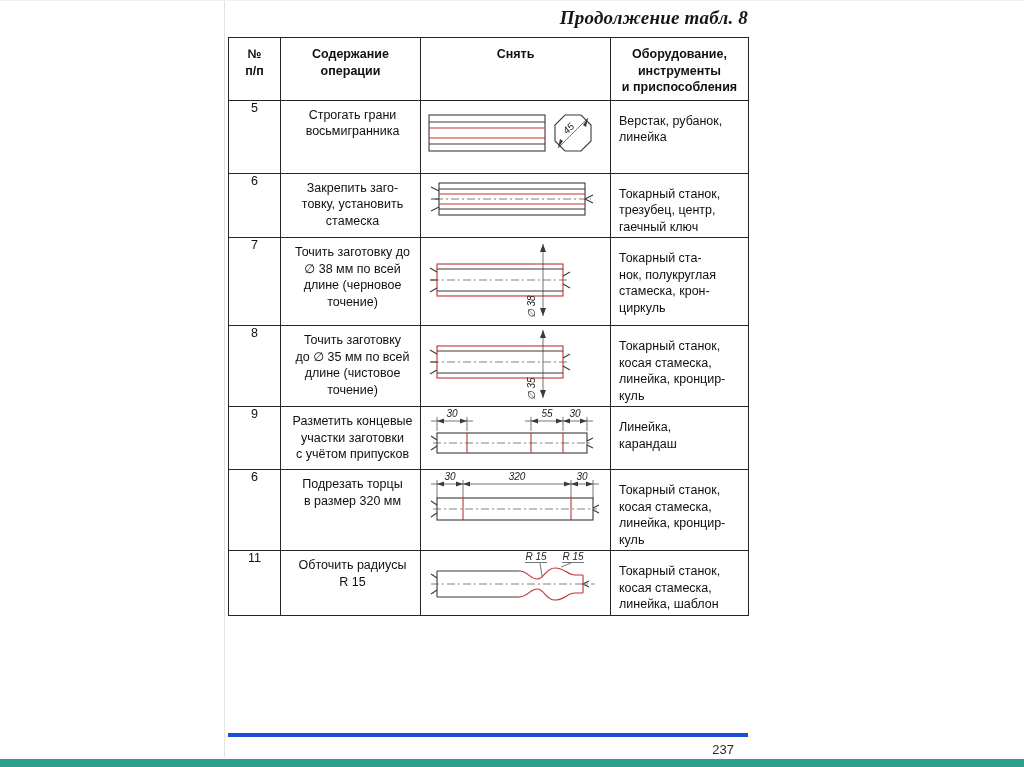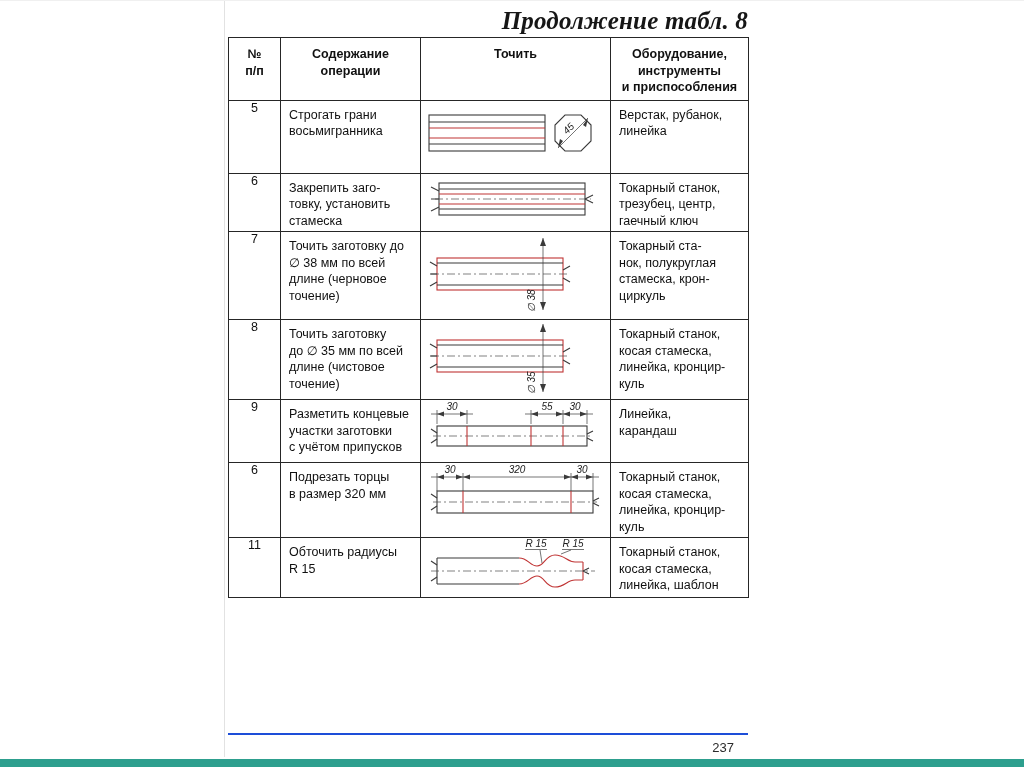--- a/index.html
+++ b/index.html
@@ -2,39 +2,39 @@
 <html><head>
 <meta charset="utf-8">
 <style>
   html,body{margin:0;padding:0;background:#fff;}
   .slide{position:relative;width:1024px;height:767px;background:#ffffff;overflow:hidden;
          font-family:"Liberation Sans",sans-serif;border-top:1px solid #f0f0f0;}
   .page-edge{position:absolute;left:224px;top:0;height:756px;width:0;border-left:1px solid #e2e2e2;}
   .page{position:absolute;left:228px;top:0;width:520px;height:758px;background:#fff;}
   .page-header{position:absolute;top:6px;left:0;width:100%;text-align:right;padding-right:2px;
                font-family:"Liberation Serif",serif;font-style:italic;font-weight:bold;
-               font-size:25px;color:#161616;letter-spacing:.2px;}
+               font-size:19px;color:#161616;letter-spacing:.2px;}
   table.ops{position:absolute;top:36px;left:0;border-collapse:collapse;table-layout:fixed;width:520px;
             font-size:12.5px;color:#101010;}
   table.ops td,table.ops th{border:1px solid #262626;vertical-align:top;padding:0;}
   th .pre{font-weight:bold;}
   .pre{white-space:pre-line;line-height:1.32;}
   th{text-align:center;}
   th .hwrap{padding:8px 4px 4px 4px;}
   td.c-num{text-align:center;padding-top:6px;}
-  td.c-op .pre{padding:6px 4px 2px 8px;text-align:left;}
-  td.c-eq .pre{padding:6px 4px 2px 8px;text-align:left;}
+  td.c-op .pre{padding:6px 4px 2px 8px;text-align:center;}
+  td.c-eq .pre{padding:12px 4px 2px 8px;text-align:left;}
   td.c-sk{text-align:center;vertical-align:middle;}
   svg .k{stroke:#3a3a3a;stroke-width:1.1;fill:none;}
   svg .r{stroke:#c03434;stroke-width:1.1;fill:none;}
   svg .dim{stroke:#3a3a3a;stroke-width:0.7;fill:none;}
   svg .cdash{stroke:#4a4a4a;stroke-width:0.7;fill:none;stroke-dasharray:8 3 2 3;}
   svg .ah{fill:#3a3a3a;stroke:none;}
   svg text{font-family:"Liberation Sans",sans-serif;font-size:10px;font-style:italic;fill:#1b1b1b;}
-  .footer{position:absolute;top:732px;left:0;width:506px;border-top:2px solid #1d4ed8;
+  .footer{position:absolute;top:732px;left:0;width:506px;border-top:4px solid #1d4ed8;
           text-align:right;padding:5px 14px 0 0;font-size:13px;color:#2b2b2b;}
   .accent-bar{position:absolute;left:0;bottom:0;width:100%;height:9px;background:#2d9f8e;}
 </style>
 </head>
 <body>
 
 <div class="slide">
   <div class="page-edge"></div>
 
   <div class="page">
@@ -52,21 +52,21 @@
         <tr style="height:60px">
           <th>
               <div class="hwrap pre">№
 п/п</div>
             </th>
           <th>
               <div class="hwrap pre">Содержание
 операции</div>
             </th>
           <th>
-              <div class="hwrap pre">Точить</div>
+              <div class="hwrap pre">Снять</div>
             </th>
           <th>
               <div class="hwrap pre">Оборудование,
 инструменты
 и приспособления</div>
             </th>
         </tr>
       </thead>
       <tbody>
 

